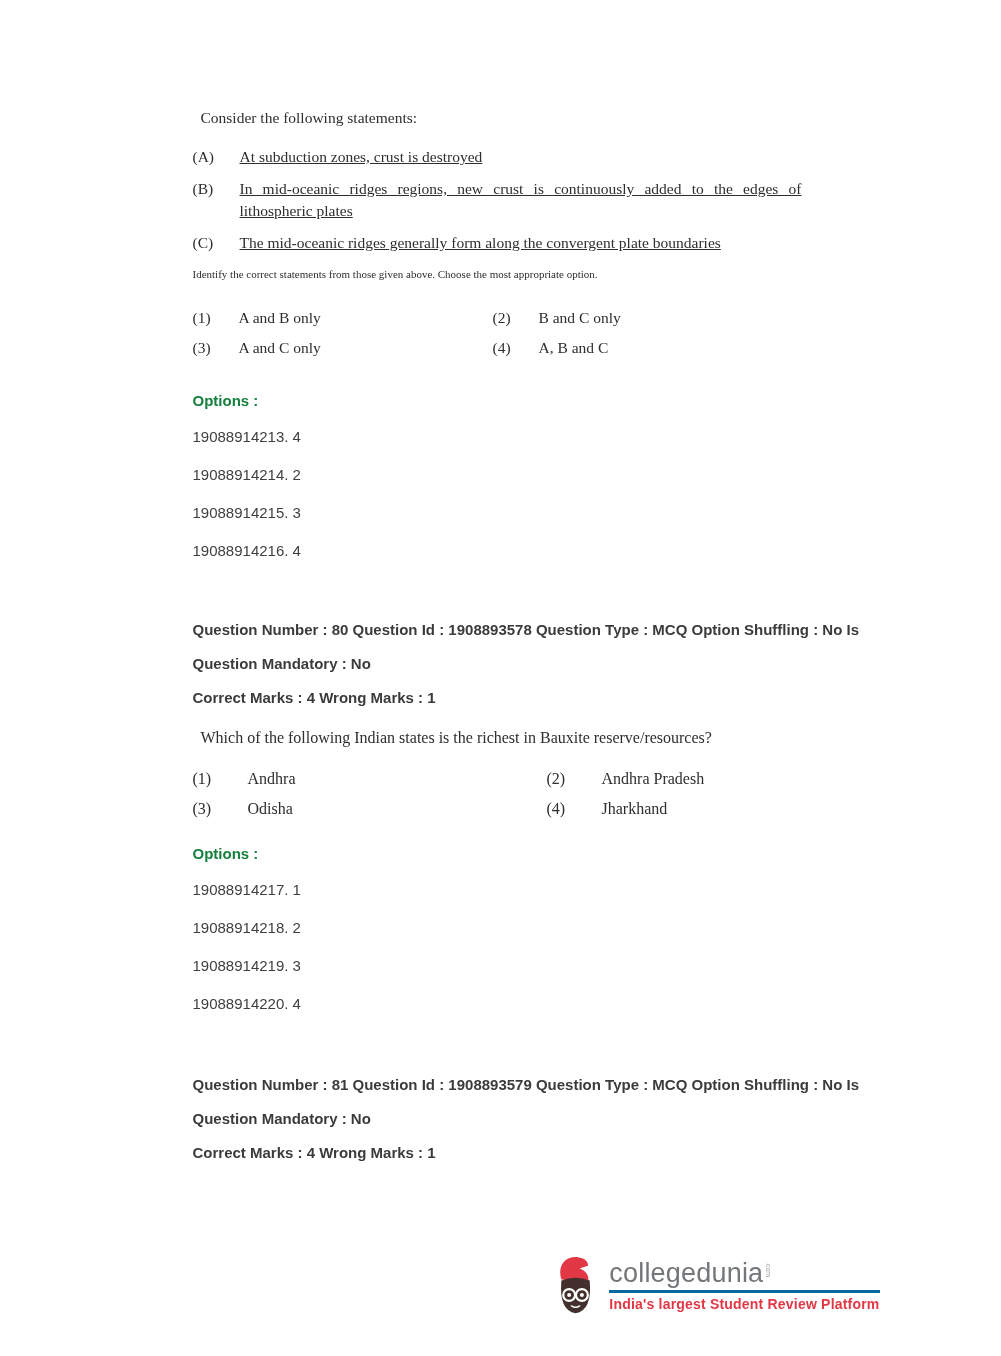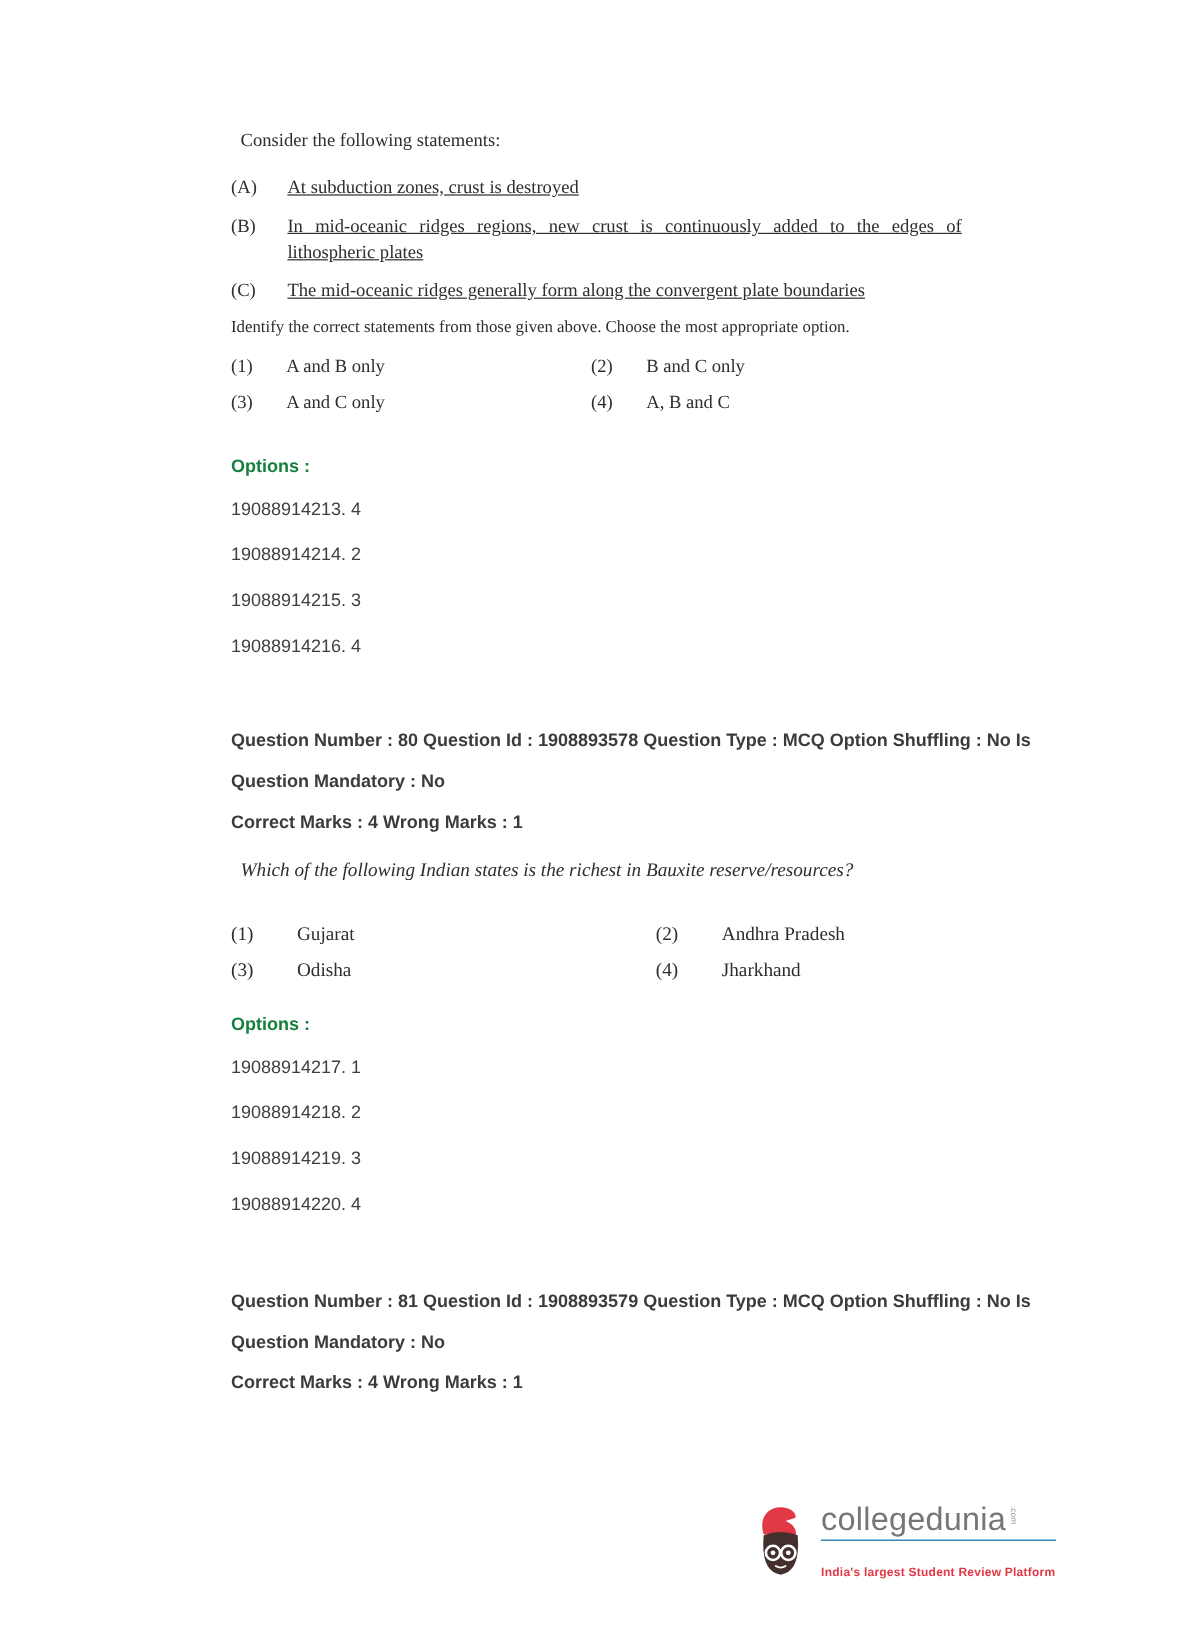--- a/index.html
+++ b/index.html
@@ -31,24 +31,24 @@
   .stmt-row {
     display: flex;
     margin-bottom: 10px;
     font-size: 15.5px;
     line-height: 22px;
   }
   .stmt-label { width: 47px; flex: none; }
   .stmt-text { width: 562px; text-align: justify; text-decoration: underline; }
 
   .instruction {
-    font-size: 14px;
+    font-size: 11px;
     line-height: 20px;
     margin-top: 2px;
-    margin-bottom: 12px;
+    margin-bottom: 24px;
   }
 
   .choice-grid {
     display: grid;
     row-gap: 10px;
     padding-left: 0;
     font-size: 15.5px;
     line-height: 20px;
   }
   .grid79 { grid-template-columns: 300px auto; }
@@ -79,22 +79,21 @@
     line-height: 22px;
     margin-bottom: 12px;
   }
   .meta-line.last { margin-top: 4px; }
 
   .question-text {
     font-size: 16px;
     line-height: 22px;
     padding-left: 8px;
     margin-top: 18px;
-    margin-bottom: 32px;
-    font-style: italic;
+    margin-bottom: 20px;
   }
 
   .meta-block.q81 { margin-top: 60px; }
 
   
   .logo {
     position: absolute;
     right: 34px;
     bottom: 40px;
     display: flex;
@@ -111,25 +110,25 @@
     letter-spacing: 0.2px;
   }
   .brand-suffix {
     font-size: 7px;
     color: #9aa0a4;
     writing-mode: vertical-rl;
     margin-left: 2px;
     margin-top: 4px;
   }
   .tagline {
-    font-size: 10px;
+    font-size: 14px;
     font-weight: 700;
     color: #e23744;
-    border-top: 1px solid #0369a1;
-    padding-top: 21px;
+    border-top: 3px solid #0369a1;
+    padding-top: 3px;
     margin-top: 2px;
     letter-spacing: 0.2px;
     white-space: nowrap;
   }
 </style>
 </head>
 <body>
 
 <div class="page">
   <div class="content">
@@ -180,21 +179,21 @@
       <div class="meta-line">Question Number : 80 Question Id : 1908893578 Question Type : MCQ Option Shuffling : No Is</div>
       <div class="meta-line">Question Mandatory : No</div>
       <div class="meta-line last">Correct Marks : 4 Wrong Marks : 1</div>
     </div>
 
     <div class="question-text serif">Which of the following Indian states is the richest in Bauxite reserve/resources?</div>
 
     <div class="choice-grid grid80">
       <div class="choice">
         <span class="choice-label serif">(1)</span>
-        <span class="choice-text serif">Gujarat</span>
+        <span class="choice-text serif">Andhra</span>
       </div>
       <div class="choice">
         <span class="choice-label serif">(2)</span>
         <span class="choice-text serif">Andhra Pradesh</span>
       </div>
       <div class="choice">
         <span class="choice-label serif">(3)</span>
         <span class="choice-text serif">Odisha</span>
       </div>
       <div class="choice">

